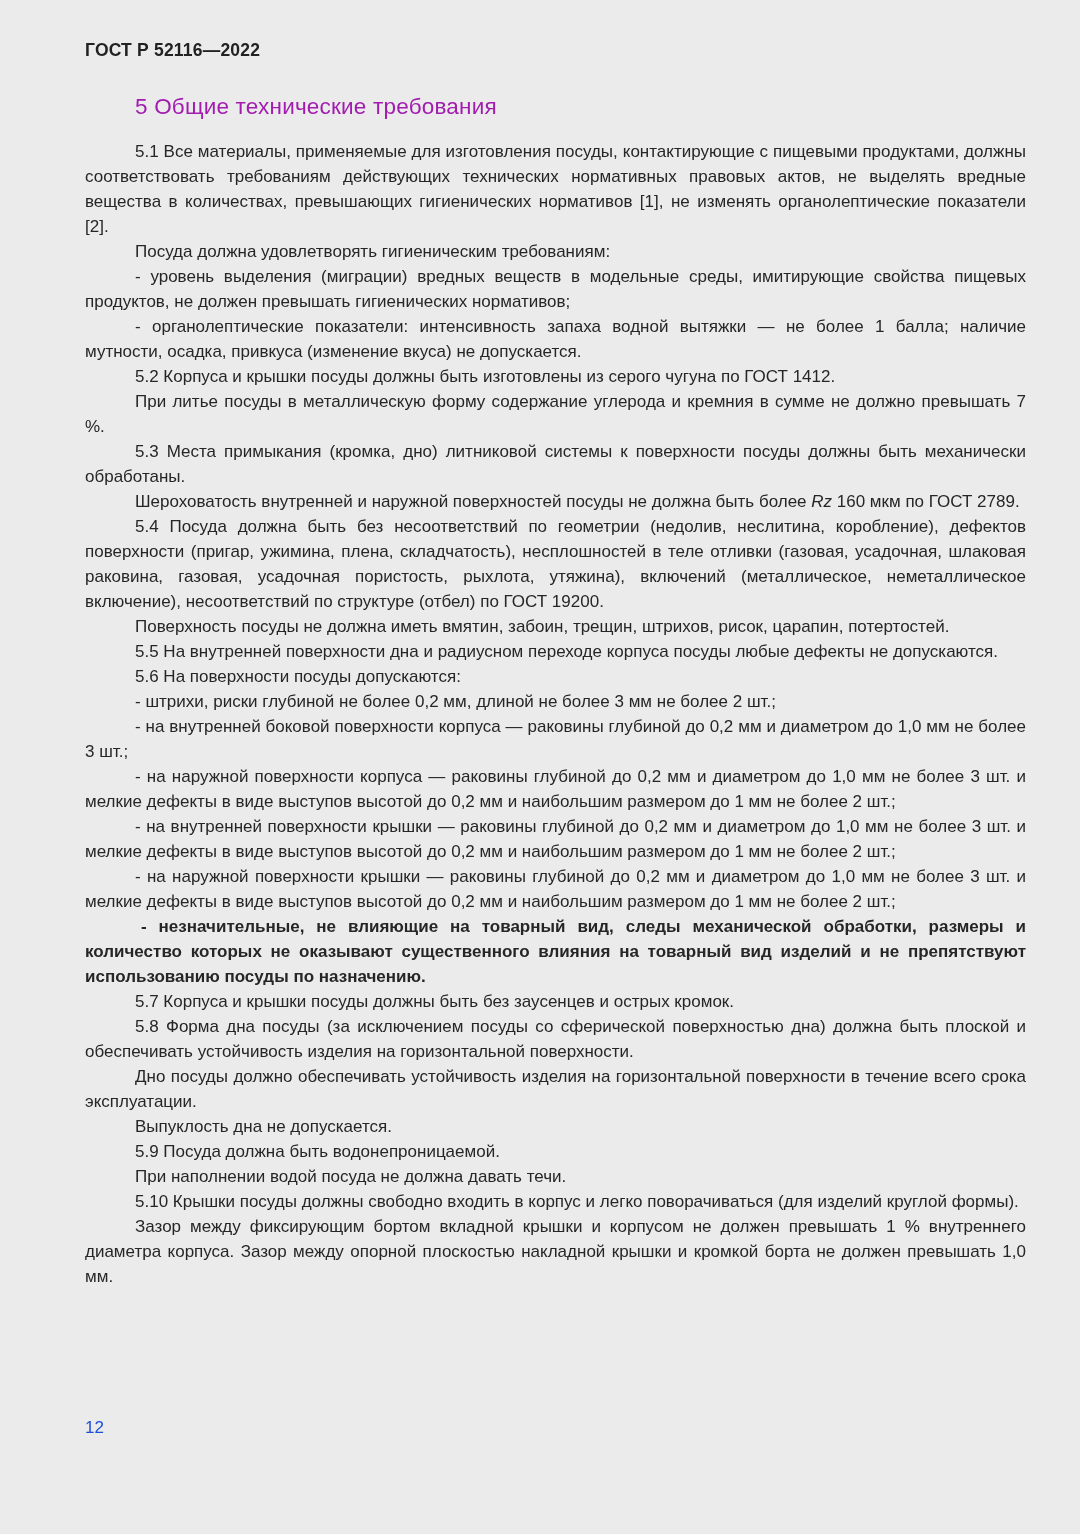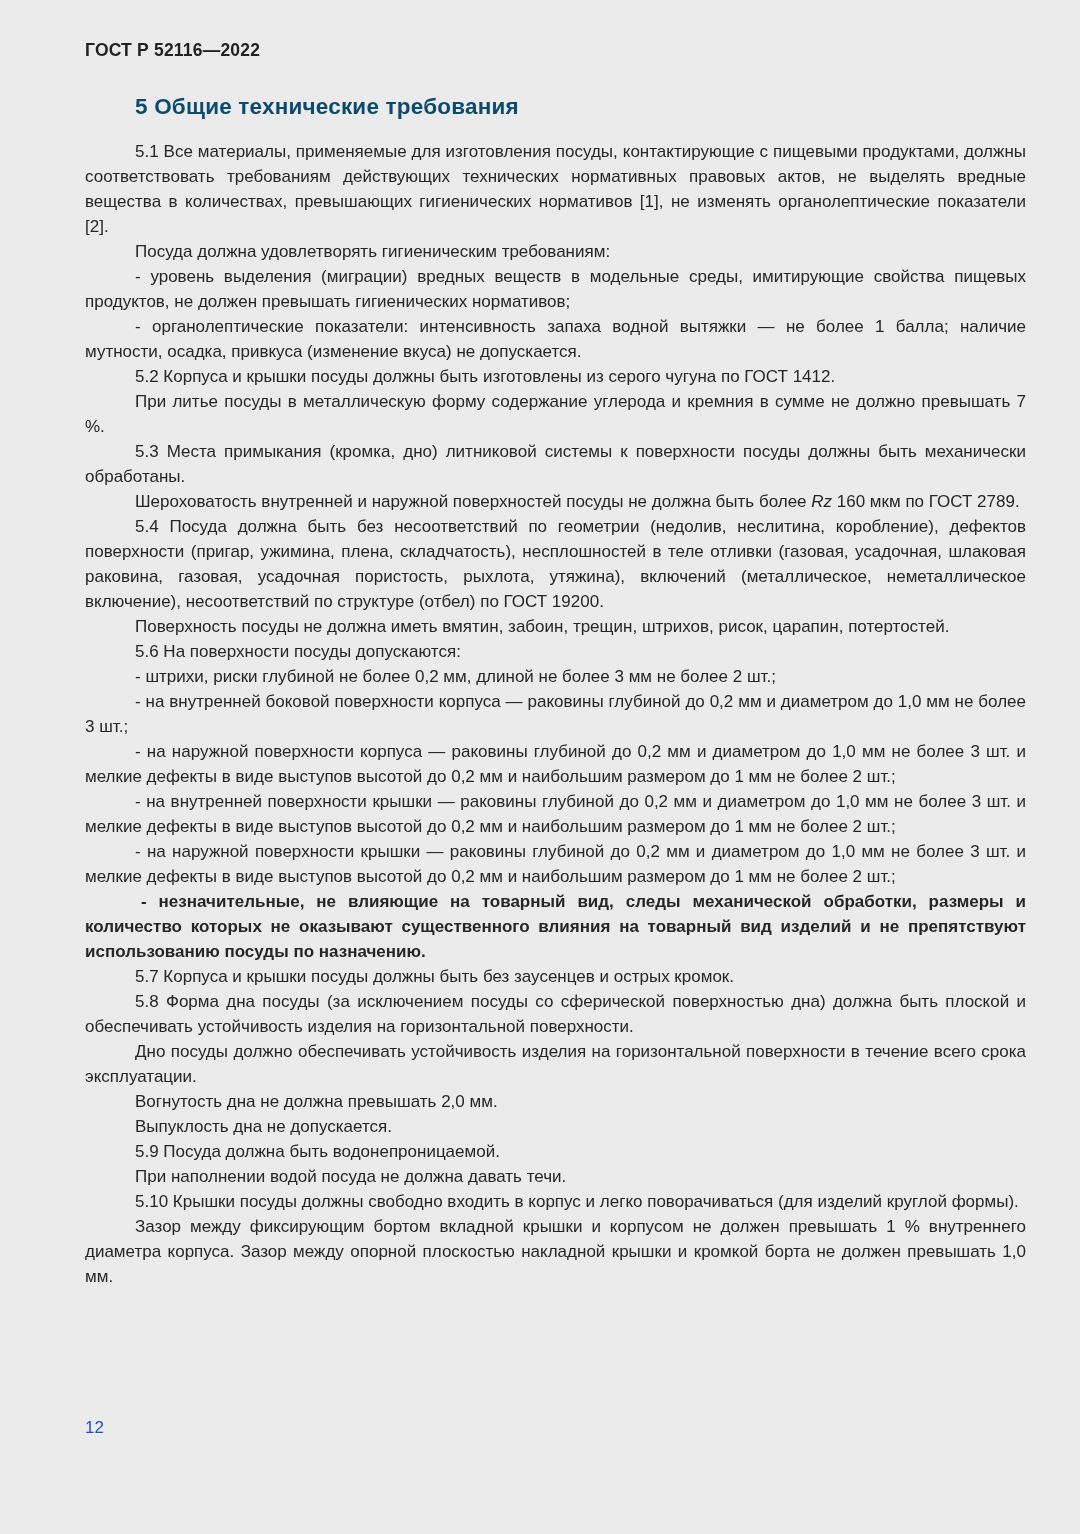--- a/index.html
+++ b/index.html
@@ -30,22 +30,22 @@
       font-size: 17.5px;
       font-weight: bold;
       letter-spacing: 0.2px;
       color: #222;
     }
     .section-title {
       position: absolute;
       left: 135px;
       top: 94px;
       font-size: 22.5px;
-      font-weight: bold;
-      color: #0c4a6e;
+      font-weight: normal;
+      color: #a21caf;
       letter-spacing: 0.2px;
     }
     .body {
       position: absolute;
       left: 85px;
       top: 139px;
       width: 941px;
       font-size: 17px;
       line-height: 25px;
       text-align: justify;
@@ -80,31 +80,31 @@
     <p>5.1 Все материалы, применяемые для изготовления посуды, контактирующие с пищевыми продуктами, должны соответствовать требованиям действующих технических нормативных правовых актов, не выделять вредные вещества в количествах, превышающих гигиенических нормативов [1], не изменять органолептические показатели [2].</p>
     <p>Посуда должна удовлетворять гигиеническим требованиям:</p>
     <p>- уровень выделения (миграции) вредных веществ в модельные среды, имитирующие свойства пищевых продуктов, не должен превышать гигиенических нормативов;</p>
     <p>- органолептические показатели: интенсивность запаха водной вытяжки — не более 1 балла; наличие мутности, осадка, привкуса (изменение вкуса) не допускается.</p>
     <p>5.2  Корпуса и крышки посуды должны быть изготовлены из серого чугуна по ГОСТ 1412.</p>
     <p>При литье посуды в металлическую форму содержание углерода и кремния в сумме не должно превышать 7 %.</p>
     <p>5.3 Места примыкания (кромка, дно) литниковой системы к поверхности посуды должны быть механически обработаны.</p>
     <p>Шероховатость внутренней и наружной поверхностей посуды не должна быть более <i>Rz</i> 160 мкм по ГОСТ 2789.</p>
     <p>5.4  Посуда должна быть без несоответствий по геометрии (недолив, неслитина, коробление), дефектов поверхности (пригар, ужимина, плена, складчатость), несплошностей в теле отливки (газовая, усадочная, шлаковая раковина, газовая, усадочная пористость, рыхлота, утяжина), включений (металлическое, неметаллическое включение), несоответствий по структуре (отбел) по ГОСТ 19200.</p>
     <p>Поверхность посуды не должна иметь вмятин, забоин, трещин, штрихов, рисок, царапин, потертостей.</p>
+    <p>5.5 На внутренней поверхности дна и радиусном переходе корпуса посуды любые дефекты не допускаются.</p>
     <p>5.6  На поверхности посуды допускаются:</p>
     <p>- штрихи, риски глубиной не более 0,2 мм, длиной не более 3 мм не более 2 шт.;</p>
     <p>- на внутренней боковой поверхности корпуса — раковины глубиной до 0,2 мм и диаметром до 1,0  мм не более 3 шт.;</p>
     <p>- на наружной поверхности корпуса — раковины глубиной до 0,2 мм и диаметром до 1,0 мм не более 3 шт. и мелкие дефекты в виде выступов высотой до 0,2 мм и наибольшим размером до 1 мм не более 2 шт.;</p>
     <p>- на внутренней поверхности крышки — раковины глубиной до 0,2 мм и диаметром до 1,0 мм не более 3 шт. и мелкие дефекты в виде выступов высотой до 0,2 мм и наибольшим размером до 1 мм не более 2 шт.;</p>
     <p>- на наружной поверхности крышки — раковины глубиной до 0,2 мм и диаметром до 1,0 мм не более 3 шт. и мелкие дефекты в виде выступов высотой до 0,2 мм и наибольшим размером до 1 мм не более 2 шт.;</p>
     <p class="extra-indent">- незначительные, не влияющие на товарный вид, следы механической обработки, размеры и количество которых не оказывают существенного влияния на товарный вид изделий и не препятствуют использованию посуды по назначению.</p>
     <p>5.7  Корпуса и крышки посуды должны быть без заусенцев и острых кромок.</p>
     <p>5.8  Форма дна посуды (за исключением посуды со сферической поверхностью дна) должна быть плоской и обеспечивать устойчивость изделия на горизонтальной поверхности.</p>
     <p>Дно посуды должно обеспечивать устойчивость изделия на горизонтальной поверхности в течение всего срока эксплуатации.</p>
-    <p>Вогнутость дна не должна превышать 2,0 мм.</p>
     <p>Выпуклость дна не допускается.</p>
     <p>5.9  Посуда должна быть водонепроницаемой.</p>
     <p>При наполнении водой посуда не должна давать течи.</p>
     <p>5.10 Крышки посуды должны свободно входить в корпус и легко поворачиваться (для изделий круглой формы).</p>
     <p>Зазор между фиксирующим бортом вкладной крышки и корпусом не должен превышать 1 % внутреннего диаметра корпуса. Зазор между опорной плоскостью накладной крышки и кромкой борта не должен превышать 1,0 мм.</p>
   </div>
 
   <div class="page-number">12</div>
 </div>
 

